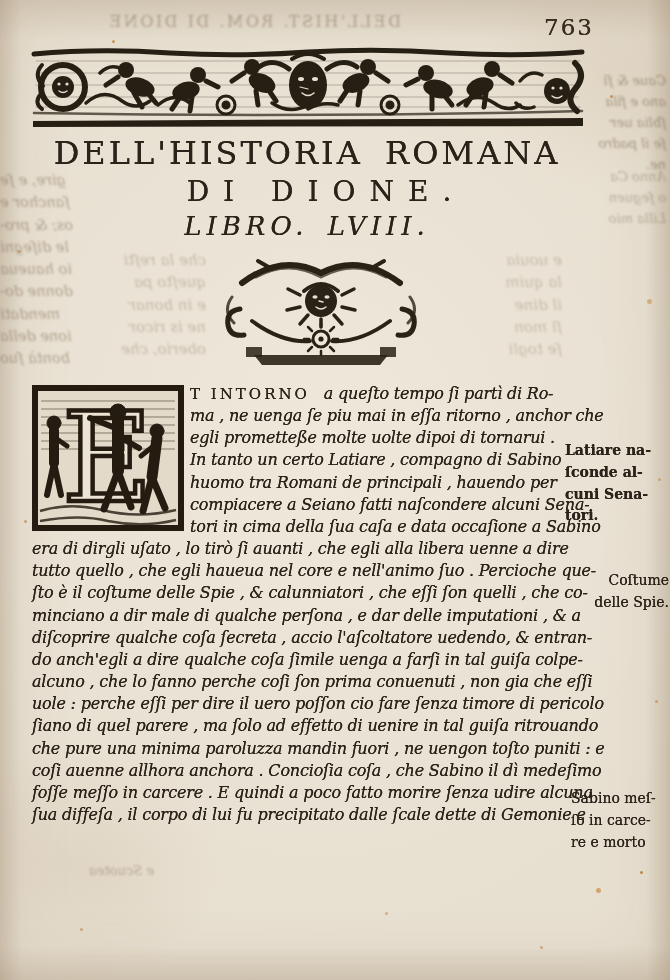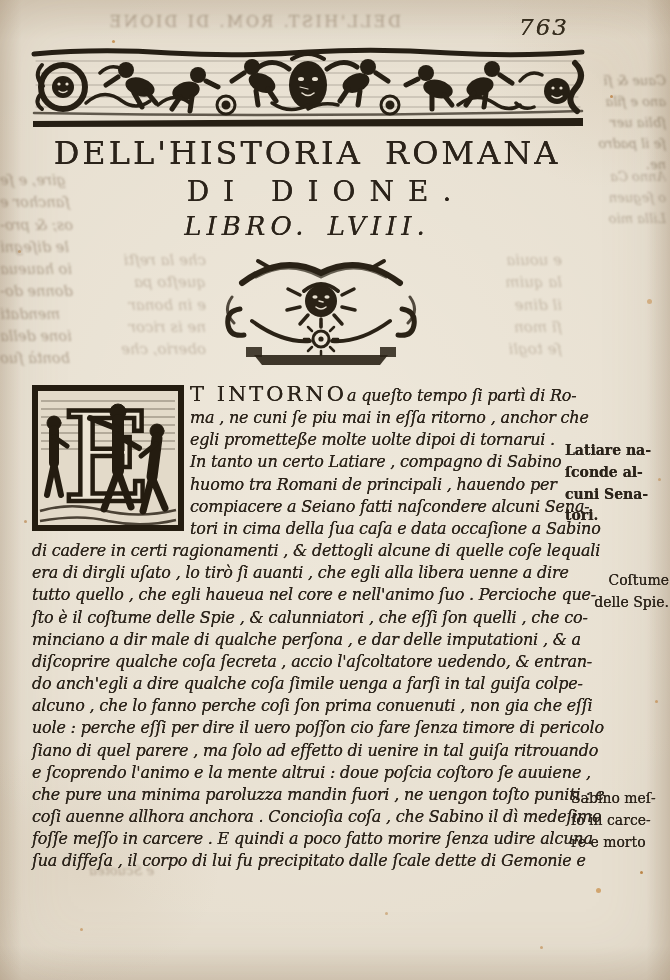--- a/index.html
+++ b/index.html
@@ -21,40 +21,40 @@
   #bleed-header{left:86px;top:11px;width:336px;font-size:16px;font-style:normal;
     letter-spacing:2.5px;color:rgba(118,96,72,.46);text-align:center;}
   #bleed-left{left:0;top:169px;width:116px;font-size:14.5px;text-align:right;}
   #bleed-mid-left{left:40px;top:249px;width:166px;font-size:15px;color:rgba(122,100,76,.34);}
   #bleed-mid-right{left:438px;top:249px;width:124px;font-size:15px;color:rgba(122,100,76,.32);}
   #bleed-right-a{left:586px;top:70px;width:80px;font-size:13px;line-height:21px;color:rgba(112,92,70,.55);}
   #bleed-right-b{left:586px;top:166px;width:80px;font-size:13px;line-height:21px;color:rgba(112,92,70,.40);}
   #bleed-foot{left:44px;top:860px;width:110px;font-size:13px;color:rgba(118,96,72,.42);}
   .bleed div{white-space:nowrap;overflow:hidden;}
   
-  .folio{left:519px;top:14px;font-size:23px;font-style:italic;letter-spacing:2px;
+  .folio{left:544px;top:14px;font-size:23px;letter-spacing:2px;
     color:#372e1f;text-shadow:0 0 .5px #372e1f;}
   
   .frieze{left:30px;top:47px;}
   .vignette{left:212px;top:247px;}
   
   .t-wrap{left:28px;top:0;width:558px;text-align:center;}
   .t1{position:absolute;left:0;top:134px;width:558px;font-size:32px;letter-spacing:3px;
     word-spacing:9px;white-space:nowrap;text-shadow:0 0 .6px #2b231a;}
   .t2{position:absolute;left:12px;top:175px;width:558px;font-size:28px;letter-spacing:14px;
     text-indent:14px;white-space:nowrap;text-shadow:0 0 .6px #2b231a;}
   .t3{position:absolute;left:0;top:211px;width:558px;font-size:26px;font-style:italic;
     letter-spacing:5px;word-spacing:6px;white-space:nowrap;text-shadow:0 0 .4px #2b231a;}
   
   .textblock{left:32px;top:383px;width:534px;}
   .dropcap{position:absolute;left:0;top:2px;}
   .bline{white-space:nowrap;font-style:italic;font-size:16px;line-height:22.15px;
     letter-spacing:-.2px;text-shadow:0 0 .45px #2b231a;}
   .bline.ind{margin-left:158px;}
-  .caps{font-style:normal;font-size:21px;letter-spacing:3px;margin-right:0;}
+  .caps{font-style:normal;font-size:15px;letter-spacing:3px;margin-right:14px;}
   
   .mnote{position:absolute;left:565px;width:104px;font-size:14px;line-height:21.8px;
     text-shadow:0 0 .4px #2b231a;}
   .m0{top:440px;font-weight:bold;} .m1{top:570px;text-align:right;} .m2{top:788px;margin-left:6px;}
   
   .specks{left:0;top:0;width:3px;height:3px;border-radius:50%;background:transparent;
     box-shadow:112px 40px 0 0 rgba(192,132,64,.8), 610px 95px 0 0 rgba(180,116,47,.7),
     648px 300px 0 1px rgba(196,140,72,.55), 24px 520px 0 0 rgba(178,120,58,.6),
     655px 700px 0 0 rgba(190,128,60,.6), 597px 889px 0 1px rgba(200,140,70,.7),
     640px 871px 0 0 rgba(178,112,40,.8), 80px 928px 0 0 rgba(190,132,66,.6),
@@ -236,37 +236,35 @@
         <path d="M86 44 L58 33 M86 51 L107 63" stroke-width="6"></path>
         <path d="M86 86 L72 124 M86 86 L99 122" stroke-width="7"></path>
         <circle cx="125" cy="46" r="7" fill="#241c10"></circle>
         <path d="M125 53 L120 92" stroke-width="11"></path>
         <path d="M124 59 L109 71" stroke-width="5"></path>
         <path d="M120 92 L111 126 M120 92 L133 123" stroke-width="7"></path>
       </g>
     </svg>
     <div id="body-lines">
         <div class="bline ind"><span class="caps">T INTORNO</span>a queſto tempo ſi partì di Ro-</div>
-        <div class="bline ind">ma , ne cuni ſe piu mai in eſſa ritorno , anchor che</div>
+        <div class="bline ind">ma , ne uenga ſe piu mai in eſſa ritorno , anchor che</div>
         <div class="bline ind">egli prometteße molte uolte dipoi di tornarui .</div>
         <div class="bline ind">In tanto un certo Latiare , compagno di Sabino</div>
         <div class="bline ind">huomo tra Romani de principali , hauendo per</div>
         <div class="bline ind">compiacere a Seiano fatti naſcondere alcuni Sena-</div>
         <div class="bline ind">tori in cima della ſua caſa e data occaſione a Sabino</div>
-        <div class="bline">di cadere in certi ragionamenti , &amp; dettogli alcune di quelle coſe lequali</div>
         <div class="bline">era di dirgli uſato , lo tirò ſi auanti , che egli alla libera uenne a dire</div>
         <div class="bline">tutto quello , che egli haueua nel core e nell'animo ſuo .  Percioche que-</div>
         <div class="bline">ſto è il coſtume delle Spie , &amp; calunniatori , che eſſi ſon quelli , che co-</div>
         <div class="bline">minciano a dir male di qualche perſona , e dar delle imputationi , &amp; a</div>
         <div class="bline">diſcoprire qualche coſa ſecreta , accio l'aſcoltatore uedendo, &amp; entran-</div>
         <div class="bline">do anch'egli a dire qualche coſa ſimile uenga a farſi in tal guiſa colpe-</div>
         <div class="bline">alcuno , che lo fanno perche coſi ſon prima conuenuti , non gia che eſſi</div>
         <div class="bline">uole : perche eſſi per dire il uero poſſon cio fare ſenza timore di pericolo</div>
         <div class="bline">ſiano di quel parere , ma ſolo ad effetto di uenire in tal guiſa ritrouando</div>
-        <div class="bline">e ſcoprendo l'animo e la mente altrui : doue poſcia coſtoro ſe auuiene ,</div>
         <div class="bline">che pure una minima paroluzza mandin fuori , ne uengon toſto puniti : e</div>
         <div class="bline">coſi auenne allhora anchora .  Concioſia coſa , che Sabino il dì medeſimo</div>
         <div class="bline">foſſe meſſo in carcere .  E quindi a poco fatto morire ſenza udire alcuna</div>
         <div class="bline">ſua diffeſa , il corpo di lui fu precipitato dalle ſcale dette di Gemonie e</div>
       </div>
   </div>
 
   <div id="margin-notes">
       <div class="mnote m0">
         <div>Latiare na-</div>

